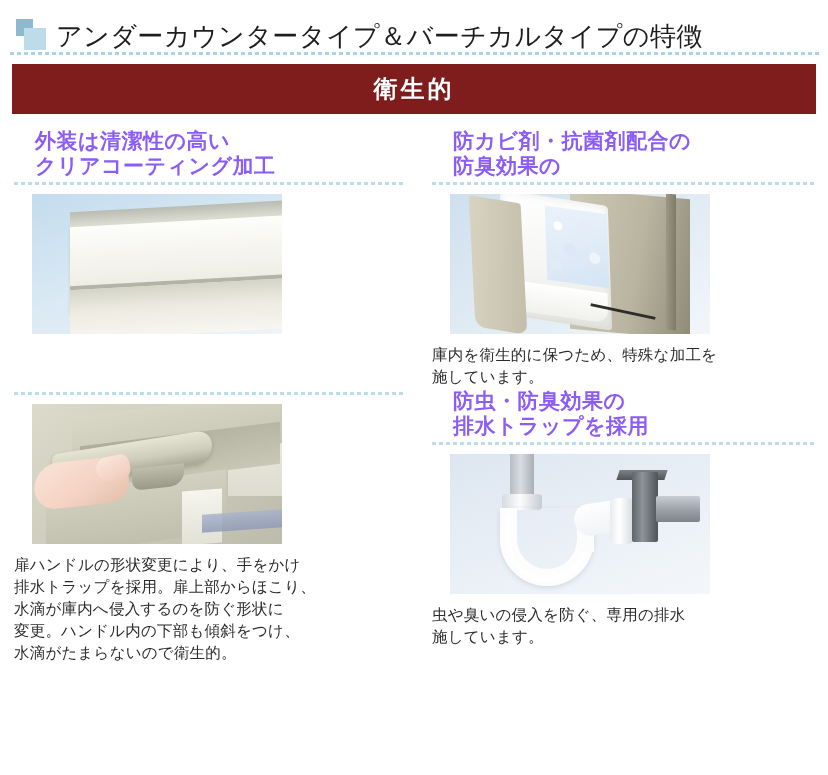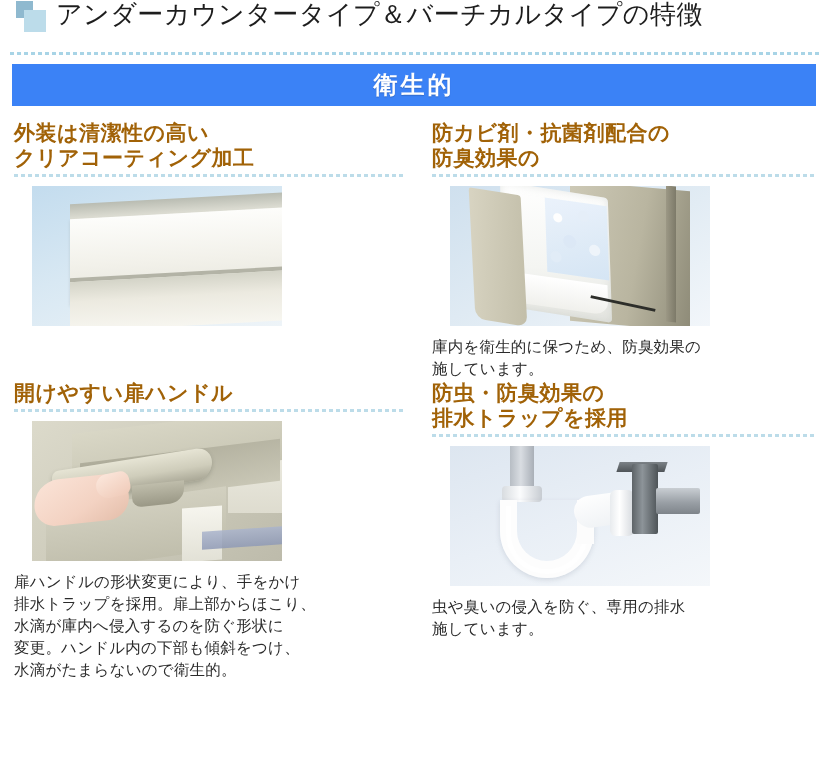--- a/index.html
+++ b/index.html
@@ -15,21 +15,21 @@
     overflow: hidden;
     position: relative;
   }
 
   
   .page-header {
     position: relative;
     height: 52px;
     padding-left: 14px;
     display: flex;
-    align-items: flex-start;
+    align-items: flex-end;
   }
   .header-mark {
     position: relative;
     width: 34px;
     height: 34px;
     flex: 0 0 34px;
     margin-right: 8px;
   }
   .header-mark .sq-dark {
     position: absolute;
@@ -74,22 +74,22 @@
     background-image: repeating-linear-gradient(
       to right,
       #bcdce9 0px, #bcdce9 4px,
       rgba(255,255,255,0) 4px, rgba(255,255,255,0) 7px
     );
   }
 
   
   .section-banner {
     margin: 9px 12px 0 12px;
-    height: 42px;
-    background: #3b82f6;
+    height: 50px;
+    background: #7f1d1d;
     display: flex;
     align-items: center;
     justify-content: center;
   }
   .section-banner-label {
     color: #ffffff;
     font-size: 24px;
     font-weight: bold;
     letter-spacing: 3px;
     text-shadow: 0 1px 1px rgba(0,0,0,0.18);
@@ -104,26 +104,27 @@
   }
   .feature {
     padding: 0 14px 0 14px;
     box-sizing: border-box;
   }
   .feature-col-right {
     padding-left: 12px;
   }
 
   .feature-title {
-    color: #a16207;
+    color: #8b5cf6;
     font-size: 21px;
     font-weight: bold;
     line-height: 25px;
     letter-spacing: 0.5px;
     white-space: pre-line;
+    margin-left: 21px;
   }
 
   .feature-photo {
     margin-top: 9px;
     height: 140px;
     position: relative;
     overflow: hidden;
   }
   .photo-frame {
     position: absolute;
@@ -463,26 +464,25 @@
         <div class="ph2-bg"></div>
         <div class="ph2-cabinet"></div>
         <div class="ph2-edge"></div>
         <div class="ph2-door-inner"></div>
         <div class="ph2-gasket"></div>
         <div class="ph2-flap"></div>
         <div class="ph2-door-outer"></div>
         <div class="ph2-rod"></div>
       </div>
     </div>
-    <div class="feature-caption">庫内を衛生的に保つため、防臭効果の
+    <div class="feature-caption">庫内を衛生的に保つため、特殊な加工を
 施しています。</div>
   </div>
 
   <div class="feature">
-    <div class="feature-title">開けやすい扉ハンドル</div>
     <div class="rule-heading"></div>
     <div class="feature-photo">
       <div class="photo-frame">
         <div class="ph3-bg"></div>
         <div class="ph3-rightpanel"></div>
         <div class="ph3-upper"></div>
         <div class="ph3-shadowband"></div>
         <div class="ph3-doorface"></div>
         <div class="ph3-white"></div>
         <div class="ph3-bluestrip"></div>

